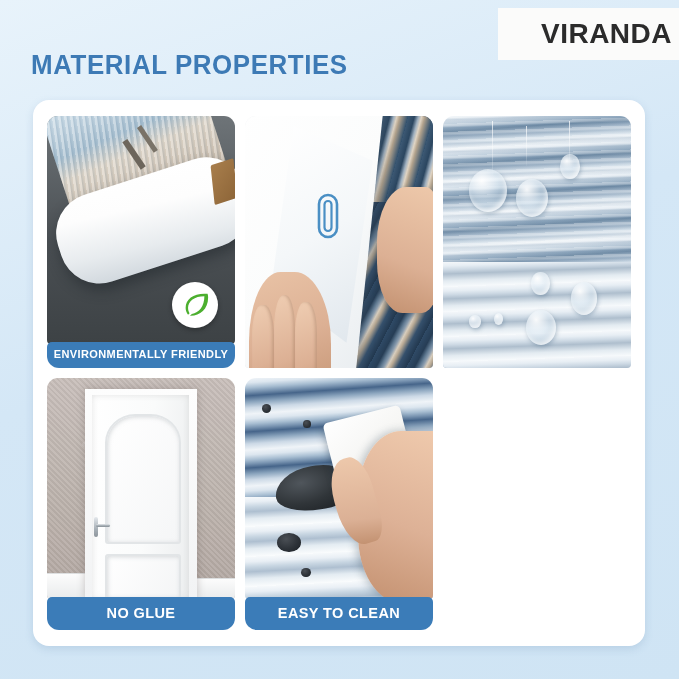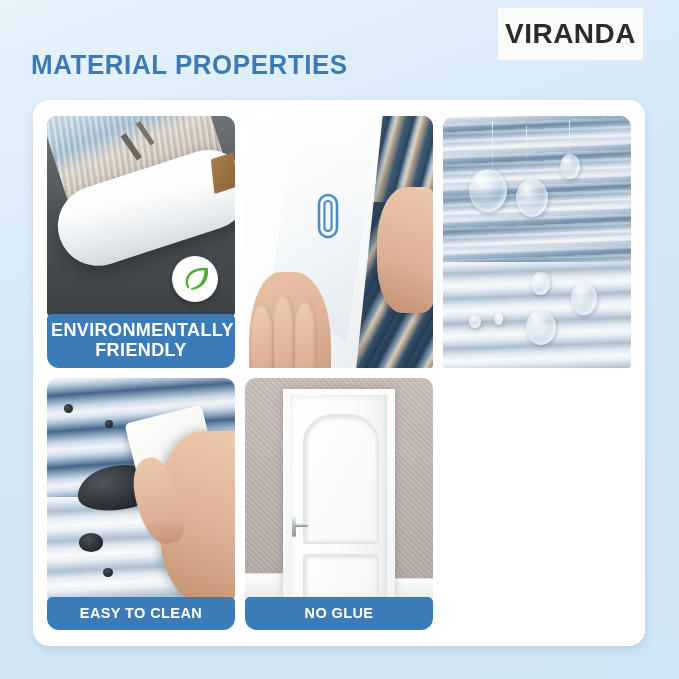--- a/index.html
+++ b/index.html
@@ -24,20 +24,21 @@
   .logo-box {
     position: absolute;
     top: 8px;
     left: 498px;
     width: 145px;
     height: 52px;
     background: #fbfbfa;
     display: flex;
     align-items: center;
     justify-content: center;
+    padding-left: 36px;
   }
   .logo-text {
     font-family: "Liberation Sans", sans-serif;
     font-weight: bold;
     font-size: 28px;
     letter-spacing: 0.5px;
     color: #2b2b2b;
   }
 
   
@@ -102,21 +103,21 @@
     line-height: 1.12;
     padding: 8px 4px 9px 4px;
     border-radius: 5px 5px 12px 12px;
     margin-top: -2px;
     position: relative;
     z-index: 4;
     text-transform: uppercase;
   }
   .card-banner.two-line {
     padding: 6px 4px 8px 4px;
-    font-size: 18px;
+    font-size: 11px;
   }
 
   
   .media-pvc {
     background: #ffffff;
   }
   .roll-wrap {
     position: absolute;
     inset: 0;
   }
@@ -614,49 +615,49 @@
           <div class="drop" style="left:62%; top:15%; width:11%; height:10%;"></div>
           <div class="drop" style="left:47%; top:62%; width:10%; height:9%;"></div>
           <div class="drop" style="left:68%; top:66%; width:14%; height:13%;"></div>
           <div class="drop" style="left:44%; top:77%; width:16%; height:14%;"></div>
           <div class="drop" style="left:14%; top:79%; width:6%; height:5%;"></div>
           <div class="drop" style="left:27%; top:78%; width:5%; height:5%;"></div>
         </div>
       </div>
 
       <div class="card">
-        <div class="card-media media-clean">
-          <div class="clean-lower"></div>
-          <div class="stain-big"></div>
-          <div class="stain" style="left:9%; top:12%; width:5%; height:4%;"></div>
-          <div class="stain" style="left:31%; top:19%; width:4%; height:3.5%;"></div>
-          <div class="stain" style="left:44%; top:27%; width:6%; height:5%;"></div>
-          <div class="stain" style="left:17%; top:70%; width:13%; height:9%;"></div>
-          <div class="stain" style="left:30%; top:86%; width:5%; height:4%;"></div>
-          <div class="cloth"></div>
-          <div class="clean-hand"></div>
-          <div class="thumb"></div>
-        </div>
-        <div class="card-banner">EASY TO CLEAN</div>
-      </div>
-
-      <div class="card">
         <div class="card-media media-door">
           <div class="wall-texture"></div>
           <div class="baseboard-l"></div>
           <div class="baseboard-r"></div>
           <div class="door-frame">
             <div class="door-slab">
               <div class="panel-arch"></div>
               <div class="panel-lower"></div>
               <div class="door-handle">
                 <div class="handle-plate"></div>
                 <div class="handle-bar"></div>
               </div>
             </div>
           </div>
         </div>
         <div class="card-banner">NO GLUE</div>
       </div>
 
+      <div class="card">
+        <div class="card-media media-clean">
+          <div class="clean-lower"></div>
+          <div class="stain-big"></div>
+          <div class="stain" style="left:9%; top:12%; width:5%; height:4%;"></div>
+          <div class="stain" style="left:31%; top:19%; width:4%; height:3.5%;"></div>
+          <div class="stain" style="left:44%; top:27%; width:6%; height:5%;"></div>
+          <div class="stain" style="left:17%; top:70%; width:13%; height:9%;"></div>
+          <div class="stain" style="left:30%; top:86%; width:5%; height:4%;"></div>
+          <div class="cloth"></div>
+          <div class="clean-hand"></div>
+          <div class="thumb"></div>
+        </div>
+        <div class="card-banner">EASY TO CLEAN</div>
+      </div>
+
     </div>
   </div>
 </div>
 
 </body></html>

